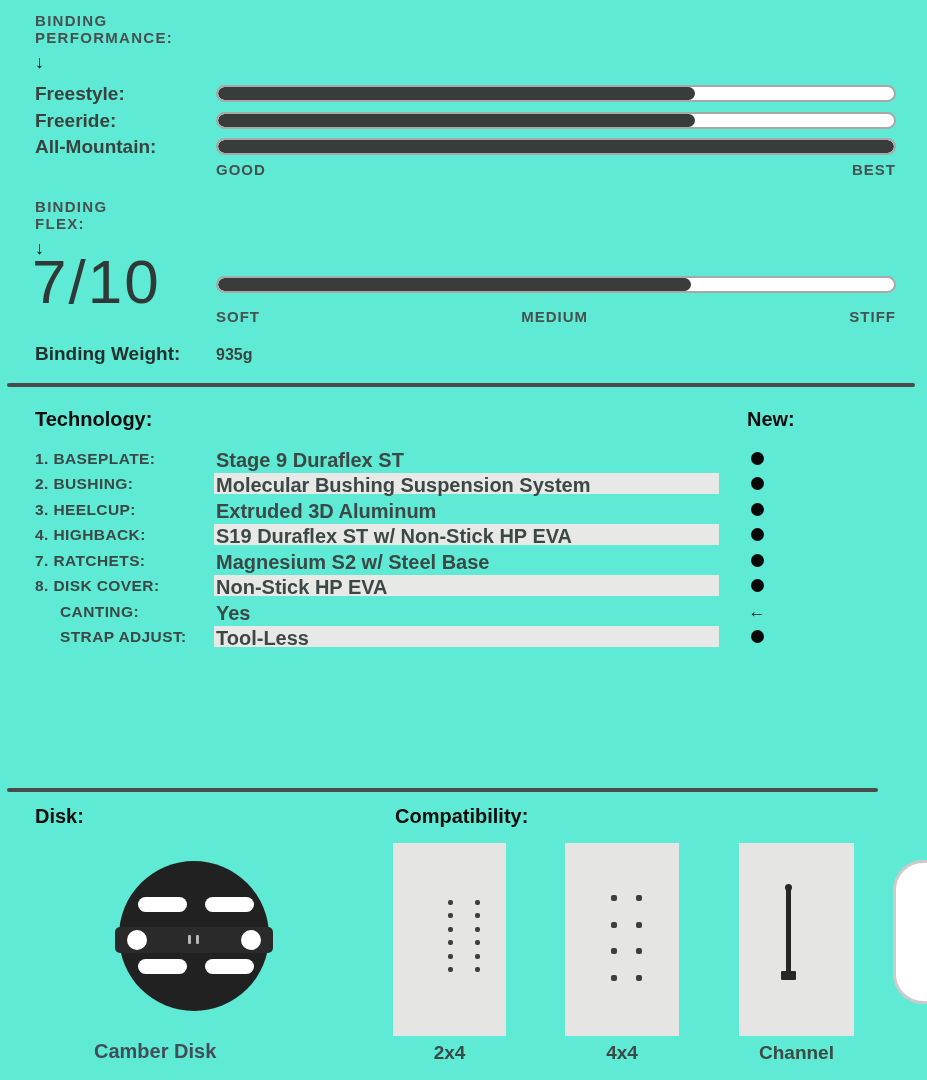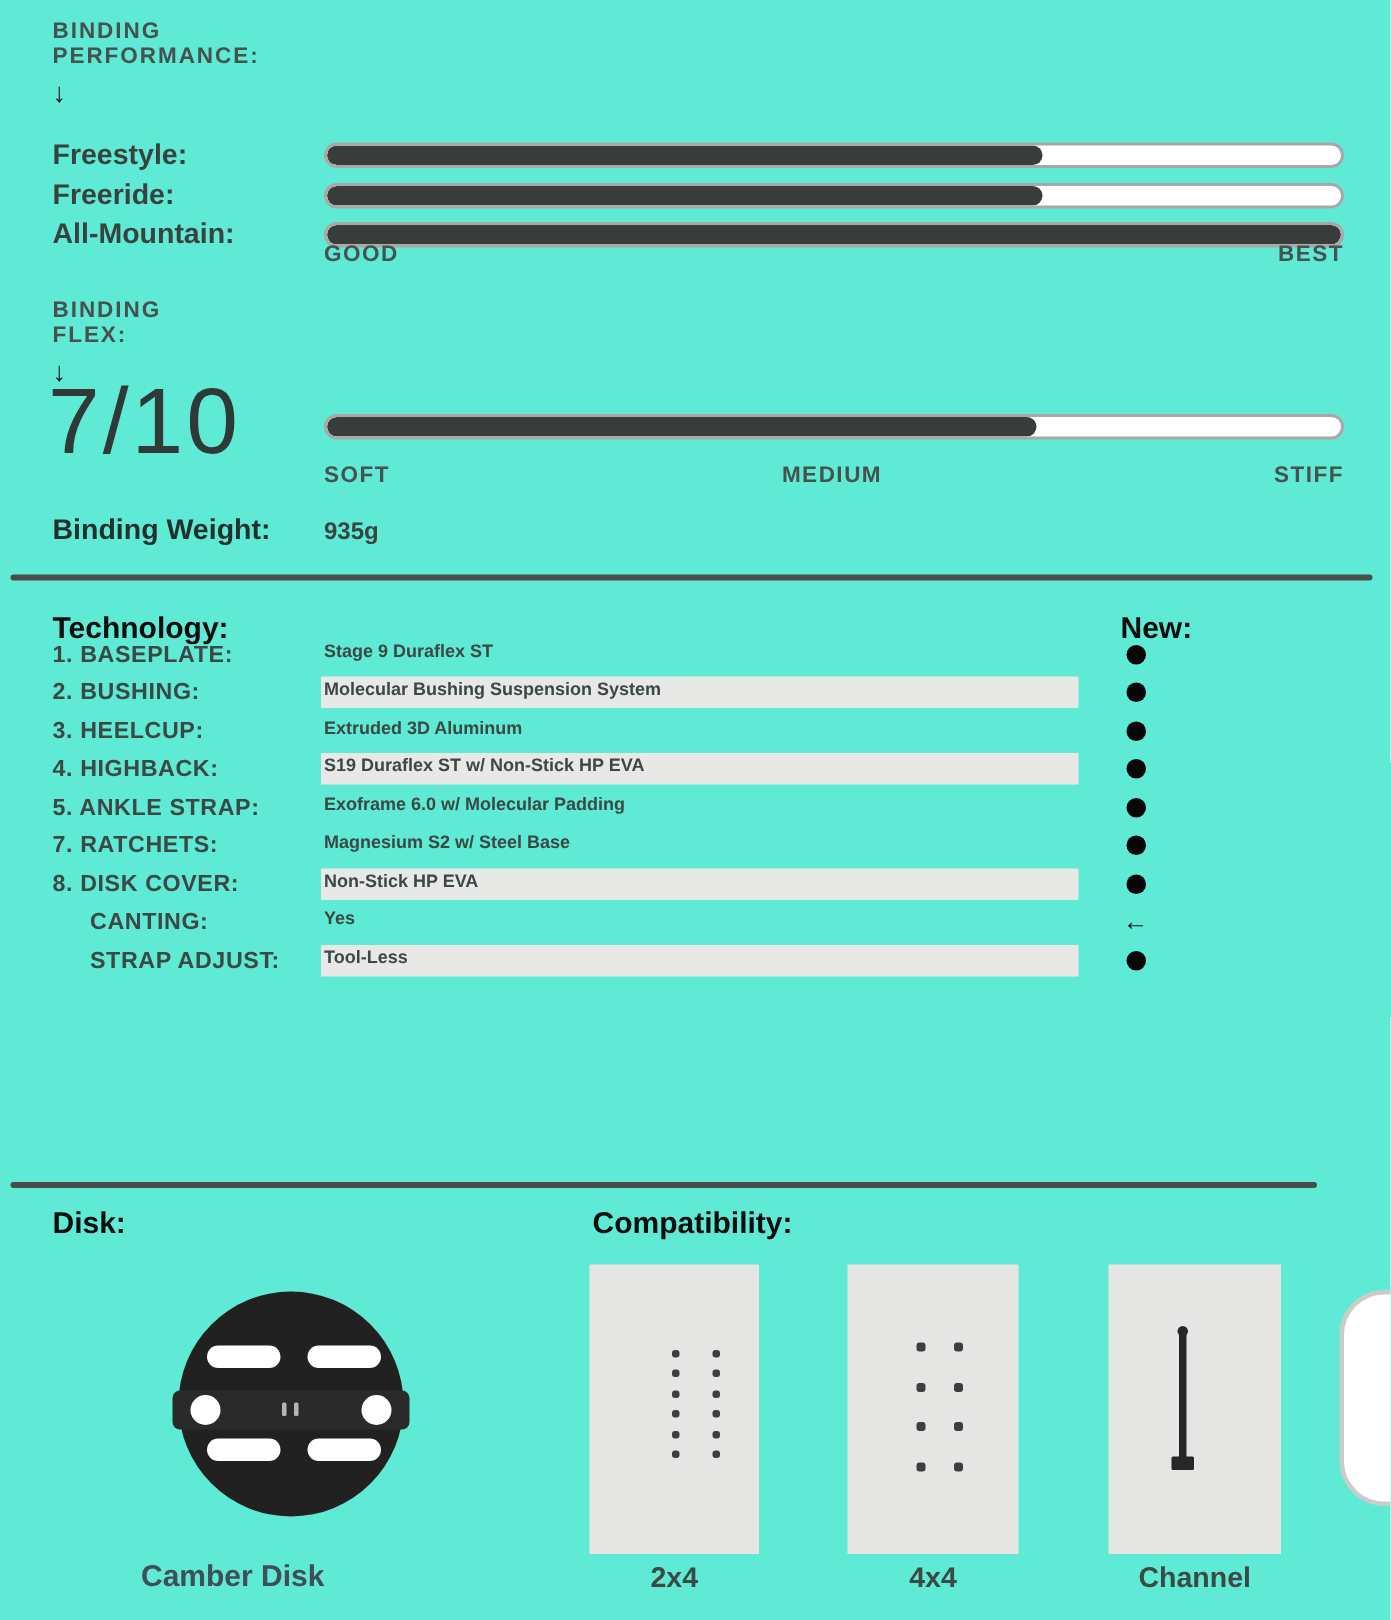--- a/index.html
+++ b/index.html
@@ -5,21 +5,21 @@
   html,body{margin:0;padding:0;background:#fff;}
   .page{position:relative;width:927px;height:1080px;background:#5eead4;overflow:hidden;
         font-family:"Liberation Sans", sans-serif;color:#3a4442;}
 
   
   .sec-heading{position:absolute;left:35px;font-size:15px;font-weight:700;
                letter-spacing:1.3px;color:#47514f;line-height:17px;}
   .arrow{position:absolute;left:35px;font-size:18px;font-weight:700;color:#101010;}
 
   
-  .perf-bars{position:absolute;left:0;top:92px;width:927px;}
+  .perf-bars{position:absolute;left:0;top:82px;width:927px;}
   .perf-row{position:relative;height:26.5px;}
   .p-lbl{position:absolute;left:35px;top:1px;font-size:19px;font-weight:700;color:#39423f;}
   .track{position:absolute;left:216px;top:3px;width:680px;height:17px;background:#fff;
          border:2px solid #a8a8a8;border-radius:10px;box-sizing:border-box;overflow:hidden;}
   .fill{position:absolute;left:0;top:0;bottom:0;background:#383d3c;border-radius:8px;}
   .scale-row{position:absolute;left:216px;width:680px;display:flex;justify-content:space-between;
              font-size:15px;font-weight:700;letter-spacing:1px;color:#47514f;}
 
   .flex-rating{position:absolute;left:32px;top:246px;font-size:62px;font-weight:400;
                letter-spacing:2px;color:#2f3937;}
@@ -27,27 +27,27 @@
               border:2px solid #a8a8a8;border-radius:10px;box-sizing:border-box;overflow:hidden;}
 
   .weight-label{position:absolute;left:35px;top:343px;font-size:19px;font-weight:700;color:#24302e;}
   .weight-value{position:absolute;left:216px;top:346px;font-size:16px;font-weight:600;color:#3a4442;}
 
   .sep{position:absolute;left:7px;height:4px;background:#4b4b4b;border-radius:2px;}
 
   .h-black{position:absolute;font-size:20px;font-weight:800;color:#0d0d0d;}
 
   
-  .tech-rows{position:absolute;left:0;top:424px;width:927px;}
+  .tech-rows{position:absolute;left:0;top:446px;width:927px;}
   .tech-row{position:relative;height:25.45px;}
   .t-shade{position:absolute;left:214px;top:2px;width:505px;height:21px;background:#e8e8e6;}
   .t-lbl{position:absolute;left:35px;top:4px;font-size:15.5px;font-weight:700;
          letter-spacing:.4px;color:#3c4846;}
   .t-lbl.indent{left:60px;}
-  .t-val{position:absolute;left:216px;top:3px;font-size:12px;font-weight:600;color:#3c4846;}
+  .t-val{position:absolute;left:216px;top:3px;font-size:20px;font-weight:600;color:#3c4846;}
   .t-new{position:absolute;left:747px;top:0;width:20px;height:25px;display:flex;
          align-items:center;justify-content:center;}
   .dot{width:13px;height:13px;border-radius:50%;background:#070707;}
   .dot.open{background:#fff;border:2.5px solid #070707;box-sizing:border-box;width:14px;height:14px;}
   .arrow-left{font-size:17px;font-weight:700;color:#161616;line-height:1;}
 
   
   .disk{position:absolute;left:119px;top:861px;width:150px;height:150px;}
   .disk .body{position:absolute;inset:0;background:#212121;border-radius:50%;}
   .disk .band{position:absolute;left:-4px;right:-4px;top:66px;height:26px;background:#2a2a2a;border-radius:5px;}
@@ -147,27 +147,20 @@
         <div class="t-lbl">3. HEELCUP:</div>
         <div class="t-val">Extruded 3D Aluminum</div>
         <div class="t-new">
           <div class="dot"></div>
         </div>
       </div>
       <div class="tech-row">
         <div class="t-shade"></div>
         <div class="t-lbl">4. HIGHBACK:</div>
         <div class="t-val">S19 Duraflex ST w/ Non-Stick HP EVA</div>
-        <div class="t-new">
-          <div class="dot"></div>
-        </div>
-      </div>
-      <div class="tech-row">
-        <div class="t-lbl">5. ANKLE STRAP:</div>
-        <div class="t-val">Exoframe 6.0 w/ Molecular Padding</div>
         <div class="t-new">
           <div class="dot"></div>
         </div>
       </div>
       <div class="tech-row">
         <div class="t-lbl">7. RATCHETS:</div>
         <div class="t-val">Magnesium S2 w/ Steel Base</div>
         <div class="t-new">
           <div class="dot"></div>
         </div>

